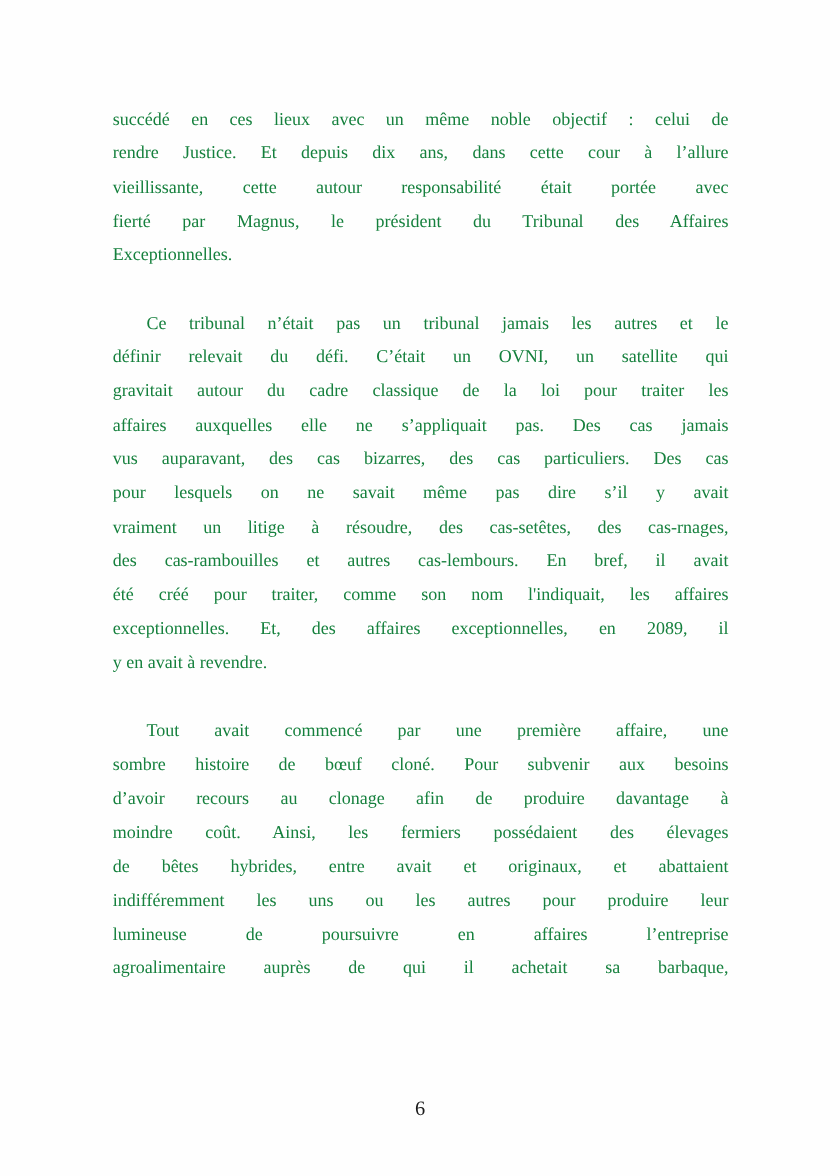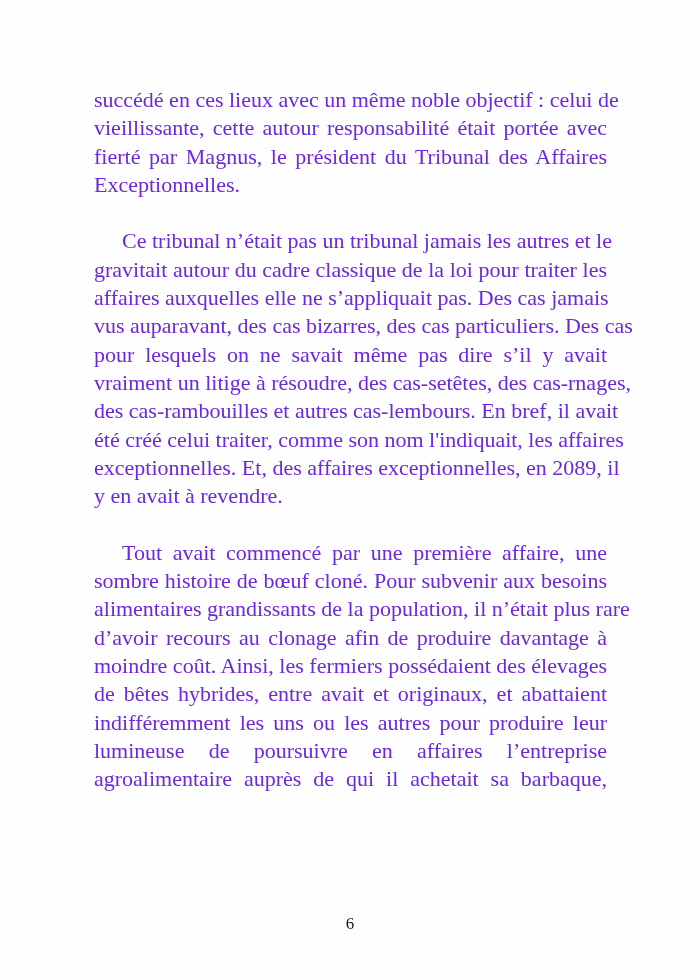--- a/index.html
+++ b/index.html
@@ -4,21 +4,21 @@
 <style>
   html, body { margin: 0; padding: 0; background: #ffffff; }
   body { width: 700px; height: 980px; position: relative; overflow: hidden; }
   .page {
     position: absolute; left: 0; top: 0; width: 700px; height: 980px;
     background: #fefefe;
   }
   .text-block {
     position: absolute; left: 94px; top: 86px; width: 513px;
     font-family: "Liberation Serif", "DejaVu Serif", serif;
-    font-size: 22px; line-height: 28.3px; color: #6d28d9;
+    font-size: 15px; line-height: 28.3px; color: #15803d;
   }
   .paragraph { margin: 0 0 28.3px 0; }
   .line {
     display: block; white-space: nowrap; text-align: justify;
     text-align-last: justify; height: 28.3px;
   }
   .line.last { text-align-last: left; }
   .line.indent { padding-left: 28px; }
   .page-number {
     position: absolute; left: 0; width: 700px; top: 914px; text-align: center;
@@ -27,42 +27,43 @@
   }
 </style>
 </head>
 <body>
 
 <div class="page">
   <div class="text-block">
 
     <p class="paragraph">
       <span class="line">succédé en ces lieux avec un même noble objectif : celui de</span>
+      <span class="line">rendre Justice. Et depuis dix ans, dans cette cour à l’allure</span>
       <span class="line">vieillissante, cette autour responsabilité était portée avec</span>
       <span class="line">fierté par Magnus, le président du Tribunal des Affaires</span>
       <span class="line last">Exceptionnelles.</span>
     </p>
 
     <p class="paragraph">
       <span class="line indent">Ce tribunal n’était pas un tribunal jamais les autres et le</span>
+      <span class="line">définir relevait du défi. C’était un OVNI, un satellite qui</span>
       <span class="line">gravitait autour du cadre classique de la loi pour traiter les</span>
       <span class="line">affaires auxquelles elle ne s’appliquait pas. Des cas jamais</span>
       <span class="line">vus auparavant, des cas bizarres, des cas particuliers. Des cas</span>
       <span class="line">pour lesquels on ne savait même pas dire s’il y avait</span>
       <span class="line">vraiment un litige à résoudre, des cas-setêtes, des cas-rnages,</span>
       <span class="line">des cas-rambouilles et autres cas-lembours. En bref, il avait</span>
-      <span class="line">été créé celui traiter, comme son nom l'indiquait, les affaires</span>
+      <span class="line">été créé pour traiter, comme son nom l'indiquait, les affaires</span>
       <span class="line">exceptionnelles. Et, des affaires exceptionnelles, en 2089, il</span>
       <span class="line last">y en avait à revendre.</span>
     </p>
 
     <p class="paragraph">
       <span class="line indent">Tout avait commencé par une première affaire, une</span>
       <span class="line">sombre histoire de bœuf cloné. Pour subvenir aux besoins</span>
-      <span class="line">alimentaires grandissants de la population, il n’était plus rare</span>
       <span class="line">d’avoir recours au clonage afin de produire davantage à</span>
       <span class="line">moindre coût. Ainsi, les fermiers possédaient des élevages</span>
       <span class="line">de bêtes hybrides, entre avait et originaux, et abattaient</span>
       <span class="line">indifféremment les uns ou les autres pour produire leur</span>
       <span class="line">lumineuse de poursuivre en affaires l’entreprise</span>
       <span class="line">agroalimentaire auprès de qui il achetait sa barbaque,</span>
     </p>
 
   </div>
 

